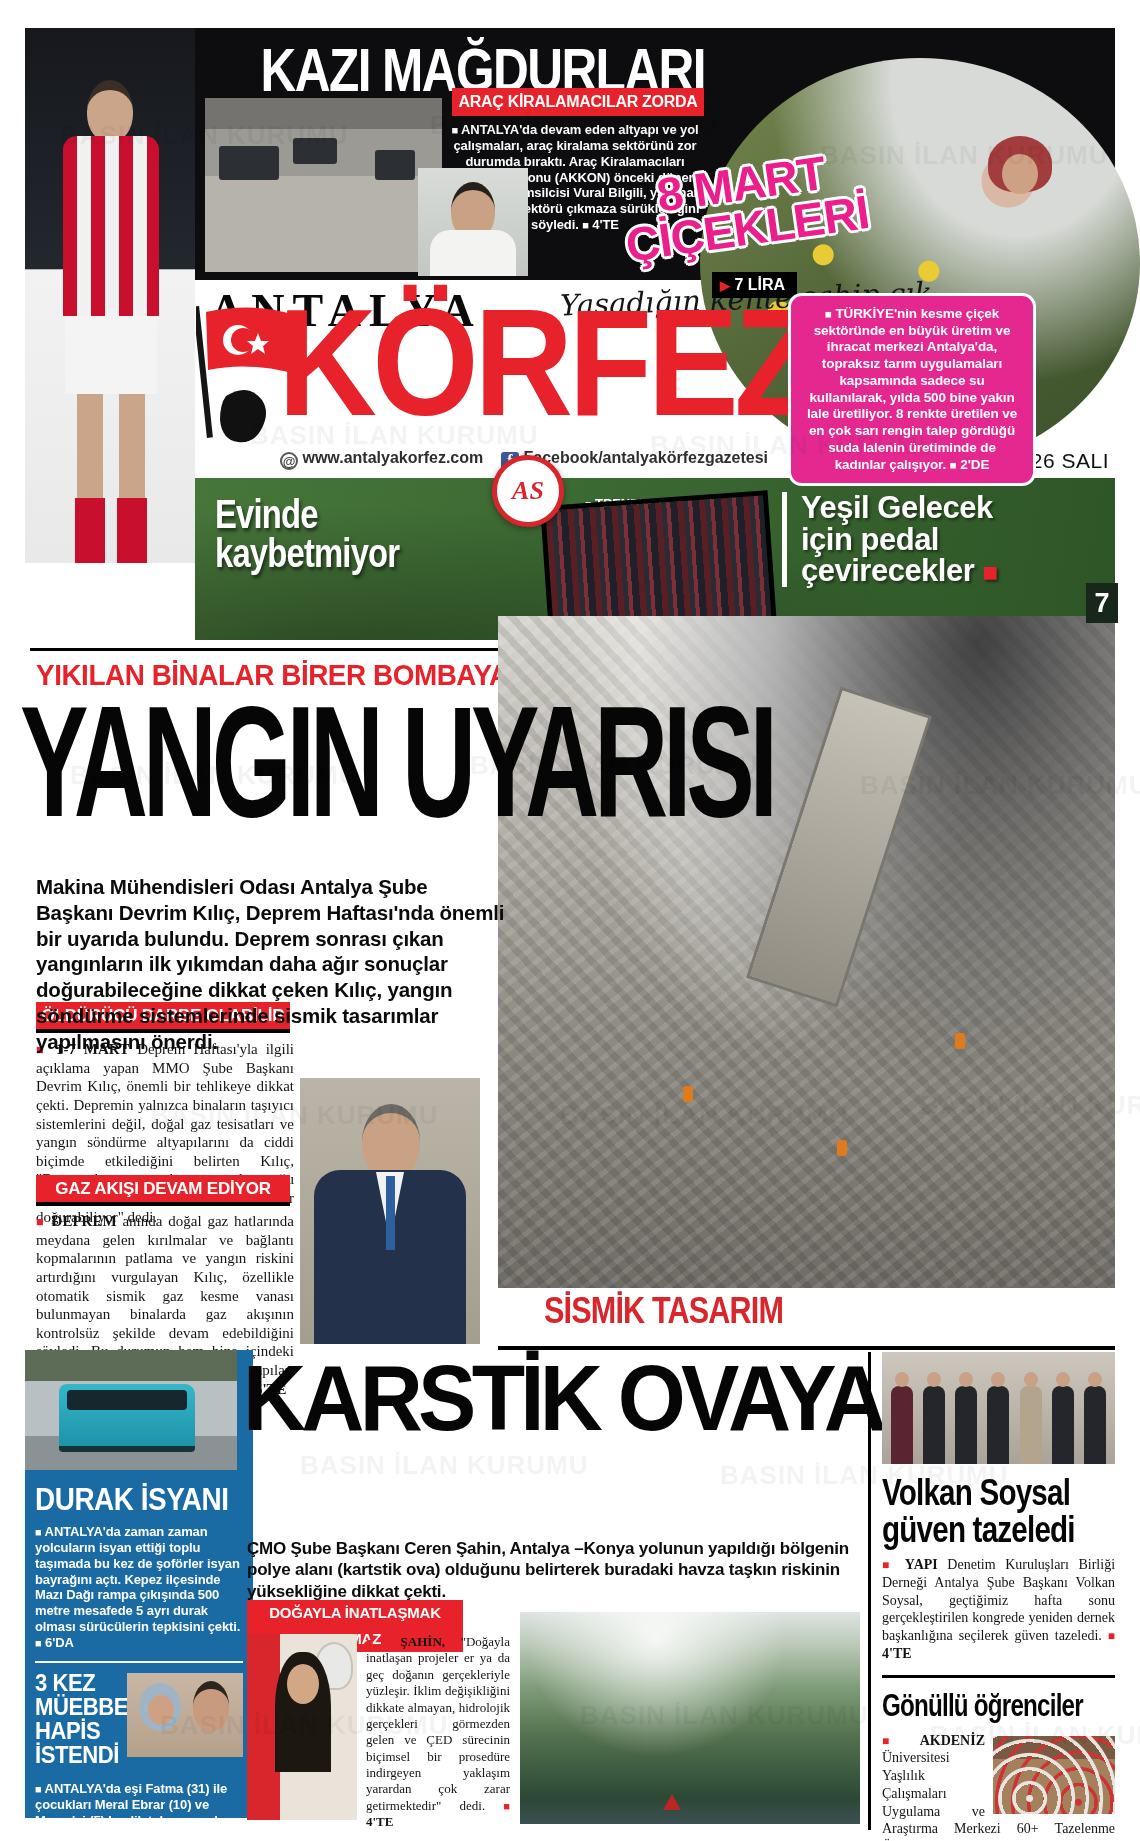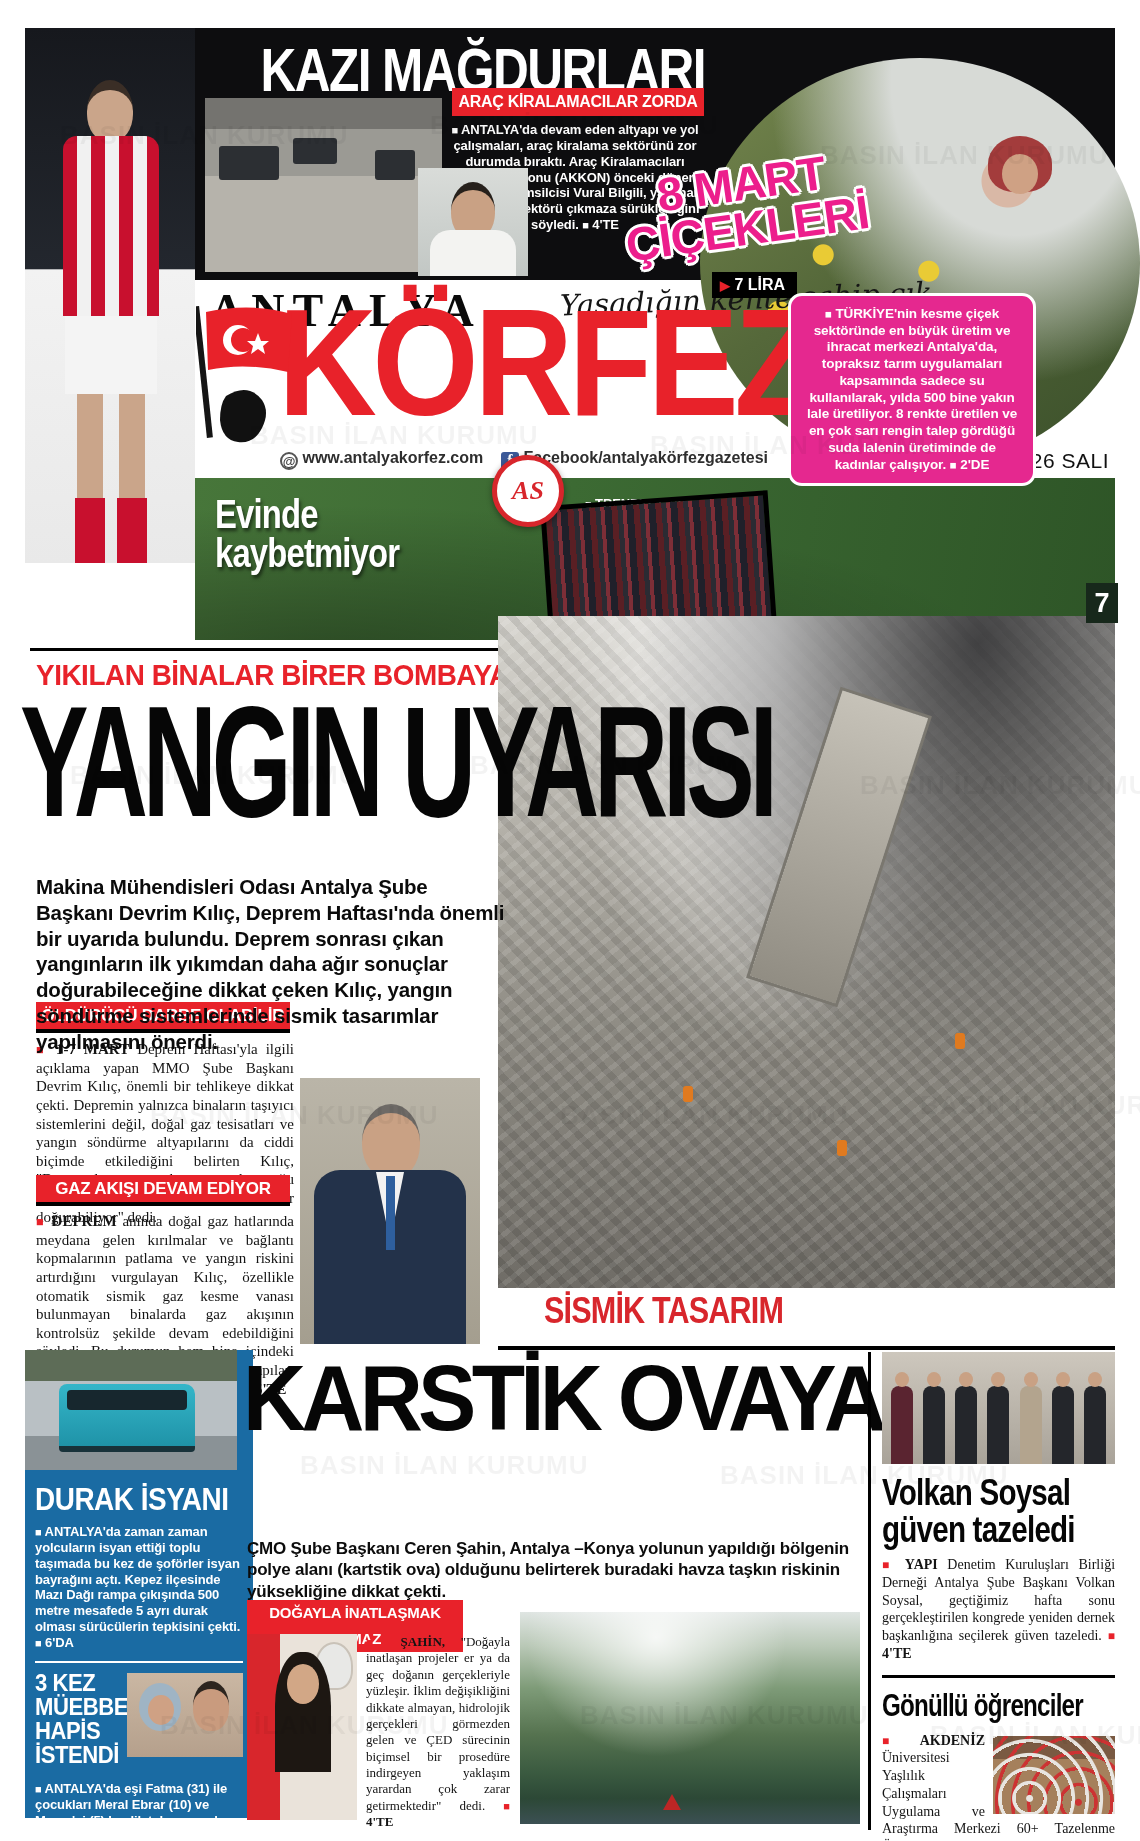--- a/index.html
+++ b/index.html
@@ -285,20 +285,24 @@
     <span>AS</span>
   </div>
   <div class="abs sportsbody wbody">
     <span class="sq sq-w">■</span>
     <b>TRENDYOL</b>
     <span>Süper Lig'de ikinci yarıyla birlikte çıkışa geçen Antalyaspor, sahasında oynadığı maçlarda dikkat çeken bir performans ortaya koydu. Akrepler, ligin ikinci yarısında evinde oynadığı 4 karşılaşmayı da kaybetmedi.</span>
     <span class="sq sq-w">■</span>
     <b class="ref">SPOR'DA</b>
   </div>
   <div class="ph ph-crowd"></div>
+  <div class="abs pedal">
+    <span>Yeşil Gelecek için pedal çevirecekler</span>
+    <span class="sq sq-r">■</span>
+  </div>
   <div class="abs badge7">7</div>
 
   <div class="abs rule-top blackline"></div>
   <div class="abs kicker">
     <span class="sx" style="transform:scaleX(.93)">YIKILAN BİNALAR BİRER BOMBAYA DÖNÜŞEBİLİR</span>
   </div>
 
   <div class="ph ph-rubble">
     <div class="slab"></div>
     <div class="worker" style="left:30%;top:70%"></div>

